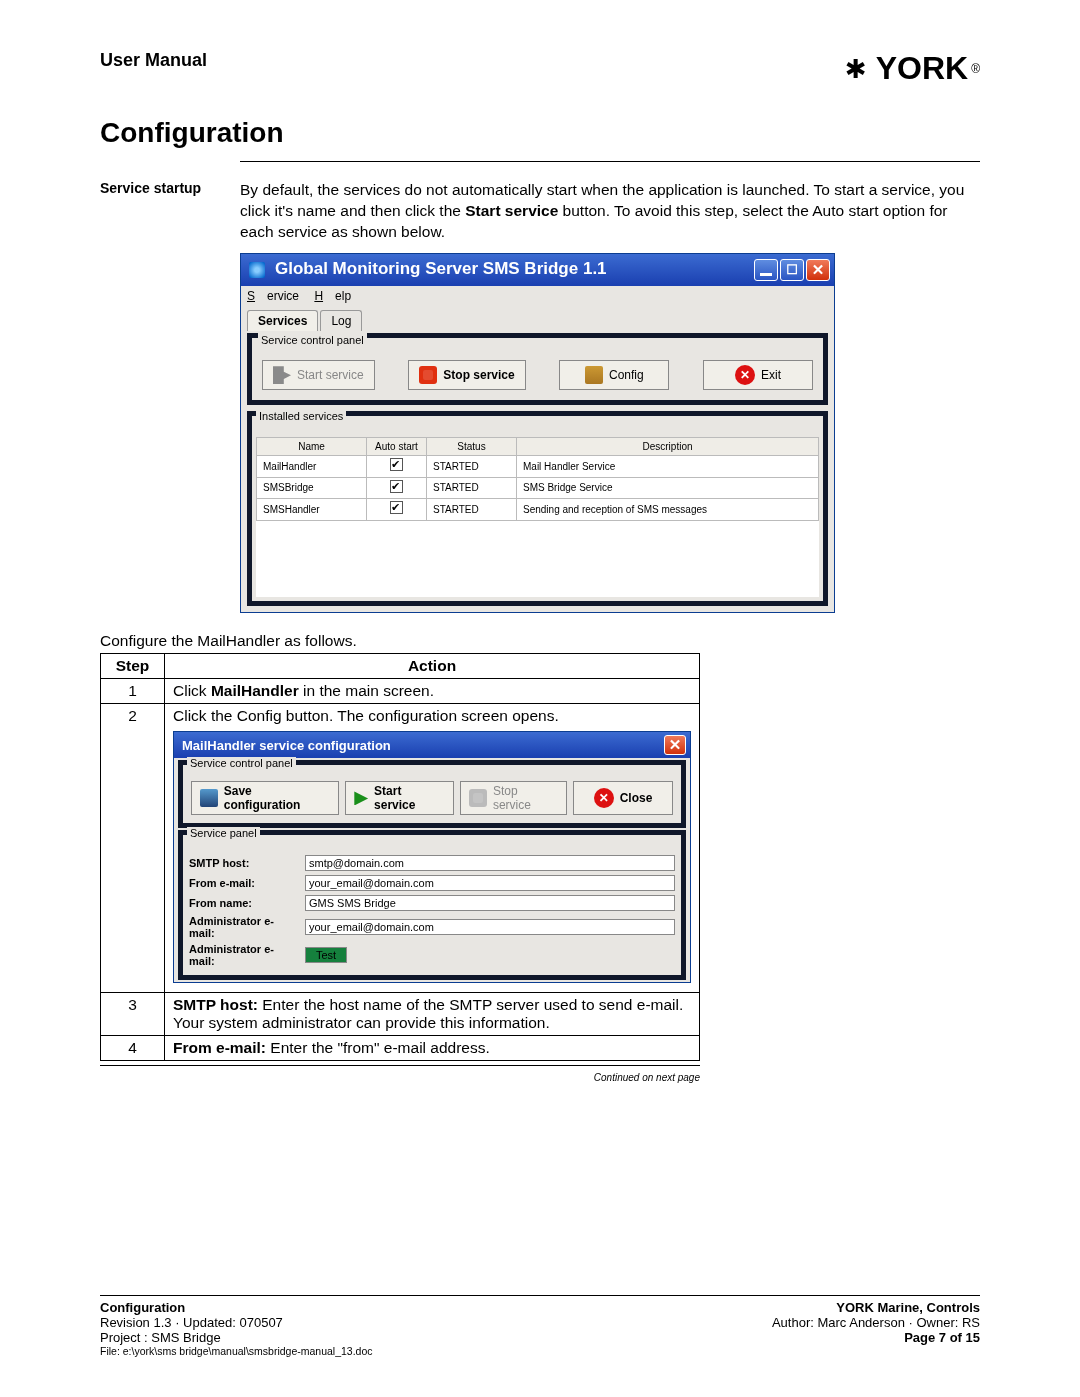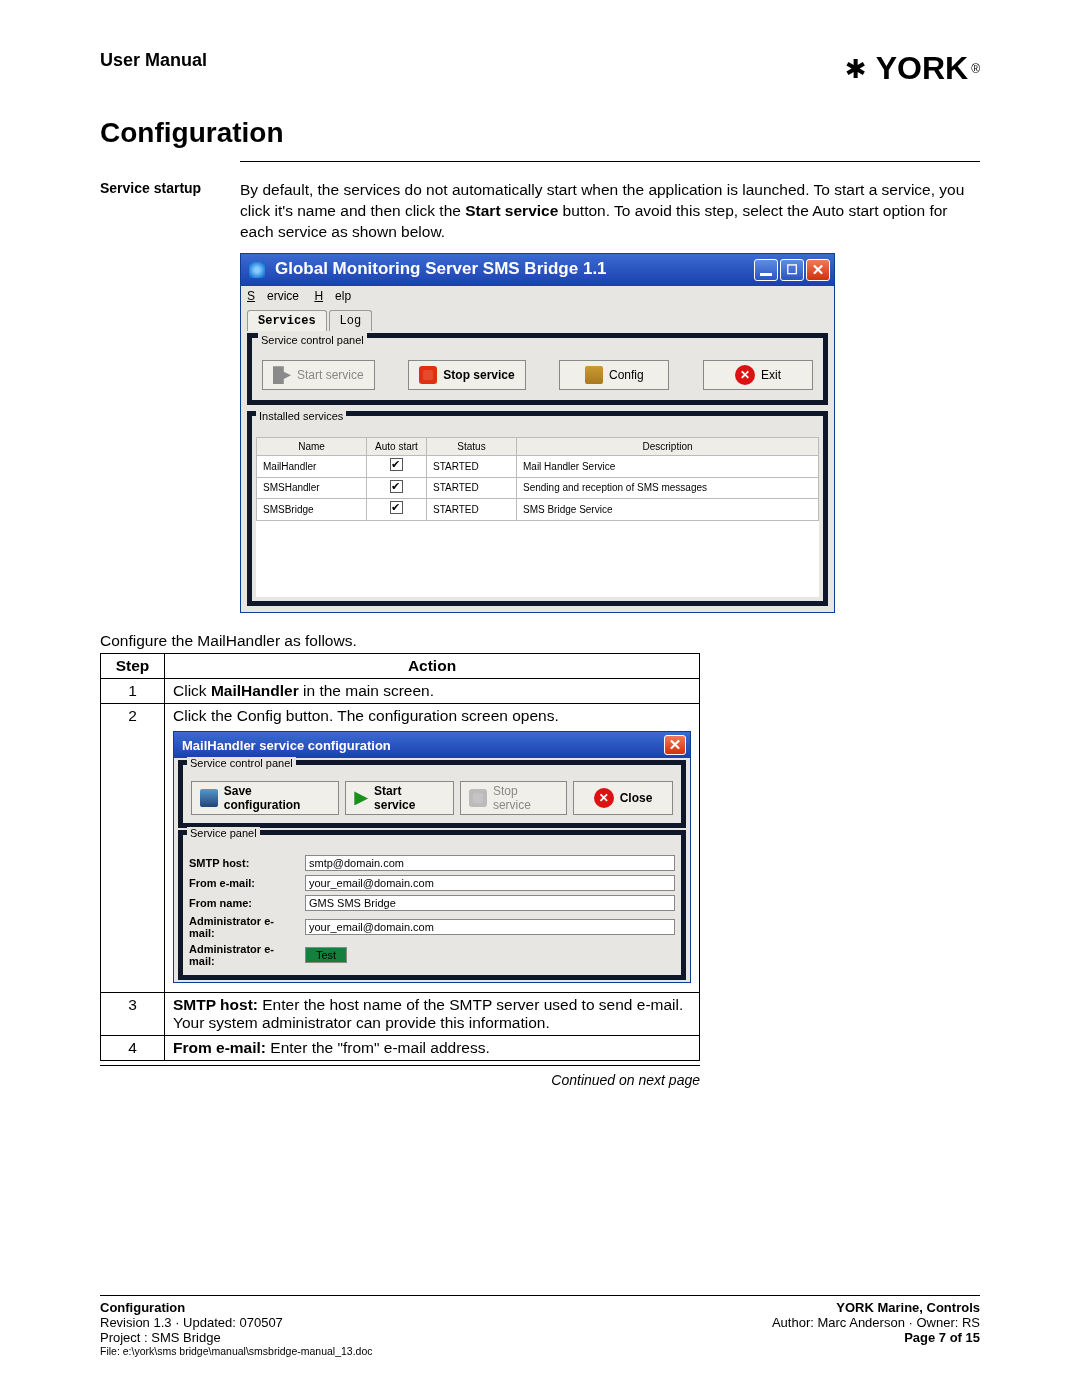--- a/index.html
+++ b/index.html
@@ -58,21 +58,21 @@
     width:24px;height:22px;border:1px solid #fff;border-radius:3px;
     display:flex;align-items:center;justify-content:center;color:#fff;font-weight:bold;
     background:linear-gradient(#5f8de0,#2a55c3);
   }
   .titlebar .wbtn.close{ background:linear-gradient(#f07a5a,#d1300b); font-size:15px;}
   .titlebar .wbtn.max{font-size:13px;}
   .titlebar .wbtn.min span{display:block;width:12px;height:3px;background:#fff;margin-top:10px;}
   .menubar{ background:#e8e6e2; padding:2px 6px; font-size:12px;}
   .menubar span{ margin-right:12px; }
   .menubar .ul{text-decoration:underline;}
-  .tabs{ display:flex; padding:4px 6px 0 6px; gap:2px;font-family:Liberation Mono, monospace;}
+  .tabs{ display:flex; padding:4px 6px 0 6px; gap:2px;}
   .tab{ border:1px solid #999; border-bottom:none; padding:2px 10px; background:#e8e6e2; border-radius:3px 3px 0 0; font-size:12px;}
   .tab.active{ font-weight:bold; background:#f1efe9;}
   .fieldset{ border:5px solid #0f172a; margin:2px 6px 6px 6px; padding:6px; background:#e8e6e2;}
   .fieldset .legend{ font-size:11px; position:relative; top:-12px; background:#e8e6e2; padding:0 3px; display:inline-block;}
   .toolbar{ display:flex; gap:8px; justify-content:space-between; padding:0 4px 4px 4px;}
   .tbtn{ border:1px solid #888; background:#f1efe9; padding:4px 10px; display:flex; align-items:center; gap:6px; font-size:12px; min-width:110px; justify-content:center;}
   .tbtn.disabled{ color:#888;}
   .tbtn .ico{ width:18px;height:18px; display:inline-block;}
   .ico.arrow{ background:#8a8a8a; clip-path: polygon(0 0,60% 0,60% 30%,100% 50%,60% 70%,60% 100%,0 100%);}
   .ico.stop{ background:#e03010; border-radius:3px; position:relative;}
@@ -101,21 +101,21 @@
   .dlg .fieldset{ margin:2px 4px; padding:4px;}
   .dlg .toolbar{ gap:6px; }
   .dlg .tbtn{ min-width:100px; padding:2px 8px;}
   .ico.save{ width:18px;height:18px; background:linear-gradient(#59c,#247); border-radius:2px;}
   .ico.start{ width:14px;height:14px; background:#1a8f1a; clip-path: polygon(0 0,0 100%,100% 50%);}
   .dlg .tbtn.disabled .ico.stop{ background:#bbb;}
   .formrow{ display:flex; align-items:center; gap:6px; margin:4px 2px;}
   .formrow label{ width:110px; font-size:11px; font-weight:bold;}
   .formrow input{ flex:1; height:16px; font-size:11px; border:1px solid #888; padding:0 3px; background:#fff;}
   .formrow .testbtn{ border:1px solid #888; background:#15803d; padding:1px 10px; font-size:11px;}
-  .cont{ font-style:italic; font-size:14px; text-align:right; margin:6px 0 0 0;}
+  .cont{ font-style:italic; font-size:10px; text-align:right; margin:6px 0 0 0;}
 
   
   .footer{ position:absolute; left:100px; right:100px; bottom:40px; font-size:13px;}
   .footer hr{ border:none; border-top:1px solid #000; margin:0 0 4px 0;}
   .footer .frow{ display:flex; justify-content:space-between;}
   .footer .frow .r{ text-align:right;}
   .footer .small{ font-size:10.5px;}
 </style>
 </head>
 <body>
@@ -194,30 +194,30 @@
                 <th style="width:90px">Status</th>
                 <th>Description</th>
               </tr>
               <tr>
                 <td>MailHandler</td>
                 <td class="chk"><span class="chkbox"></span></td>
                 <td>STARTED</td>
                 <td>Mail Handler Service</td>
               </tr>
               <tr>
+                <td>SMSBridge</td>
+                <td class="chk"><span class="chkbox"></span></td>
+                <td>STARTED</td>
+                <td>SMS Bridge Service</td>
+              </tr>
+              <tr>
                 <td>SMSHandler</td>
                 <td class="chk"><span class="chkbox"></span></td>
                 <td>STARTED</td>
                 <td>Sending and reception of SMS messages</td>
-              </tr>
-              <tr>
-                <td>SMSBridge</td>
-                <td class="chk"><span class="chkbox"></span></td>
-                <td>STARTED</td>
-                <td>SMS Bridge Service</td>
               </tr>
             </tbody>
               </table>
           </div>
         </div>
       </div>
 
     </div>
   </div>
 

